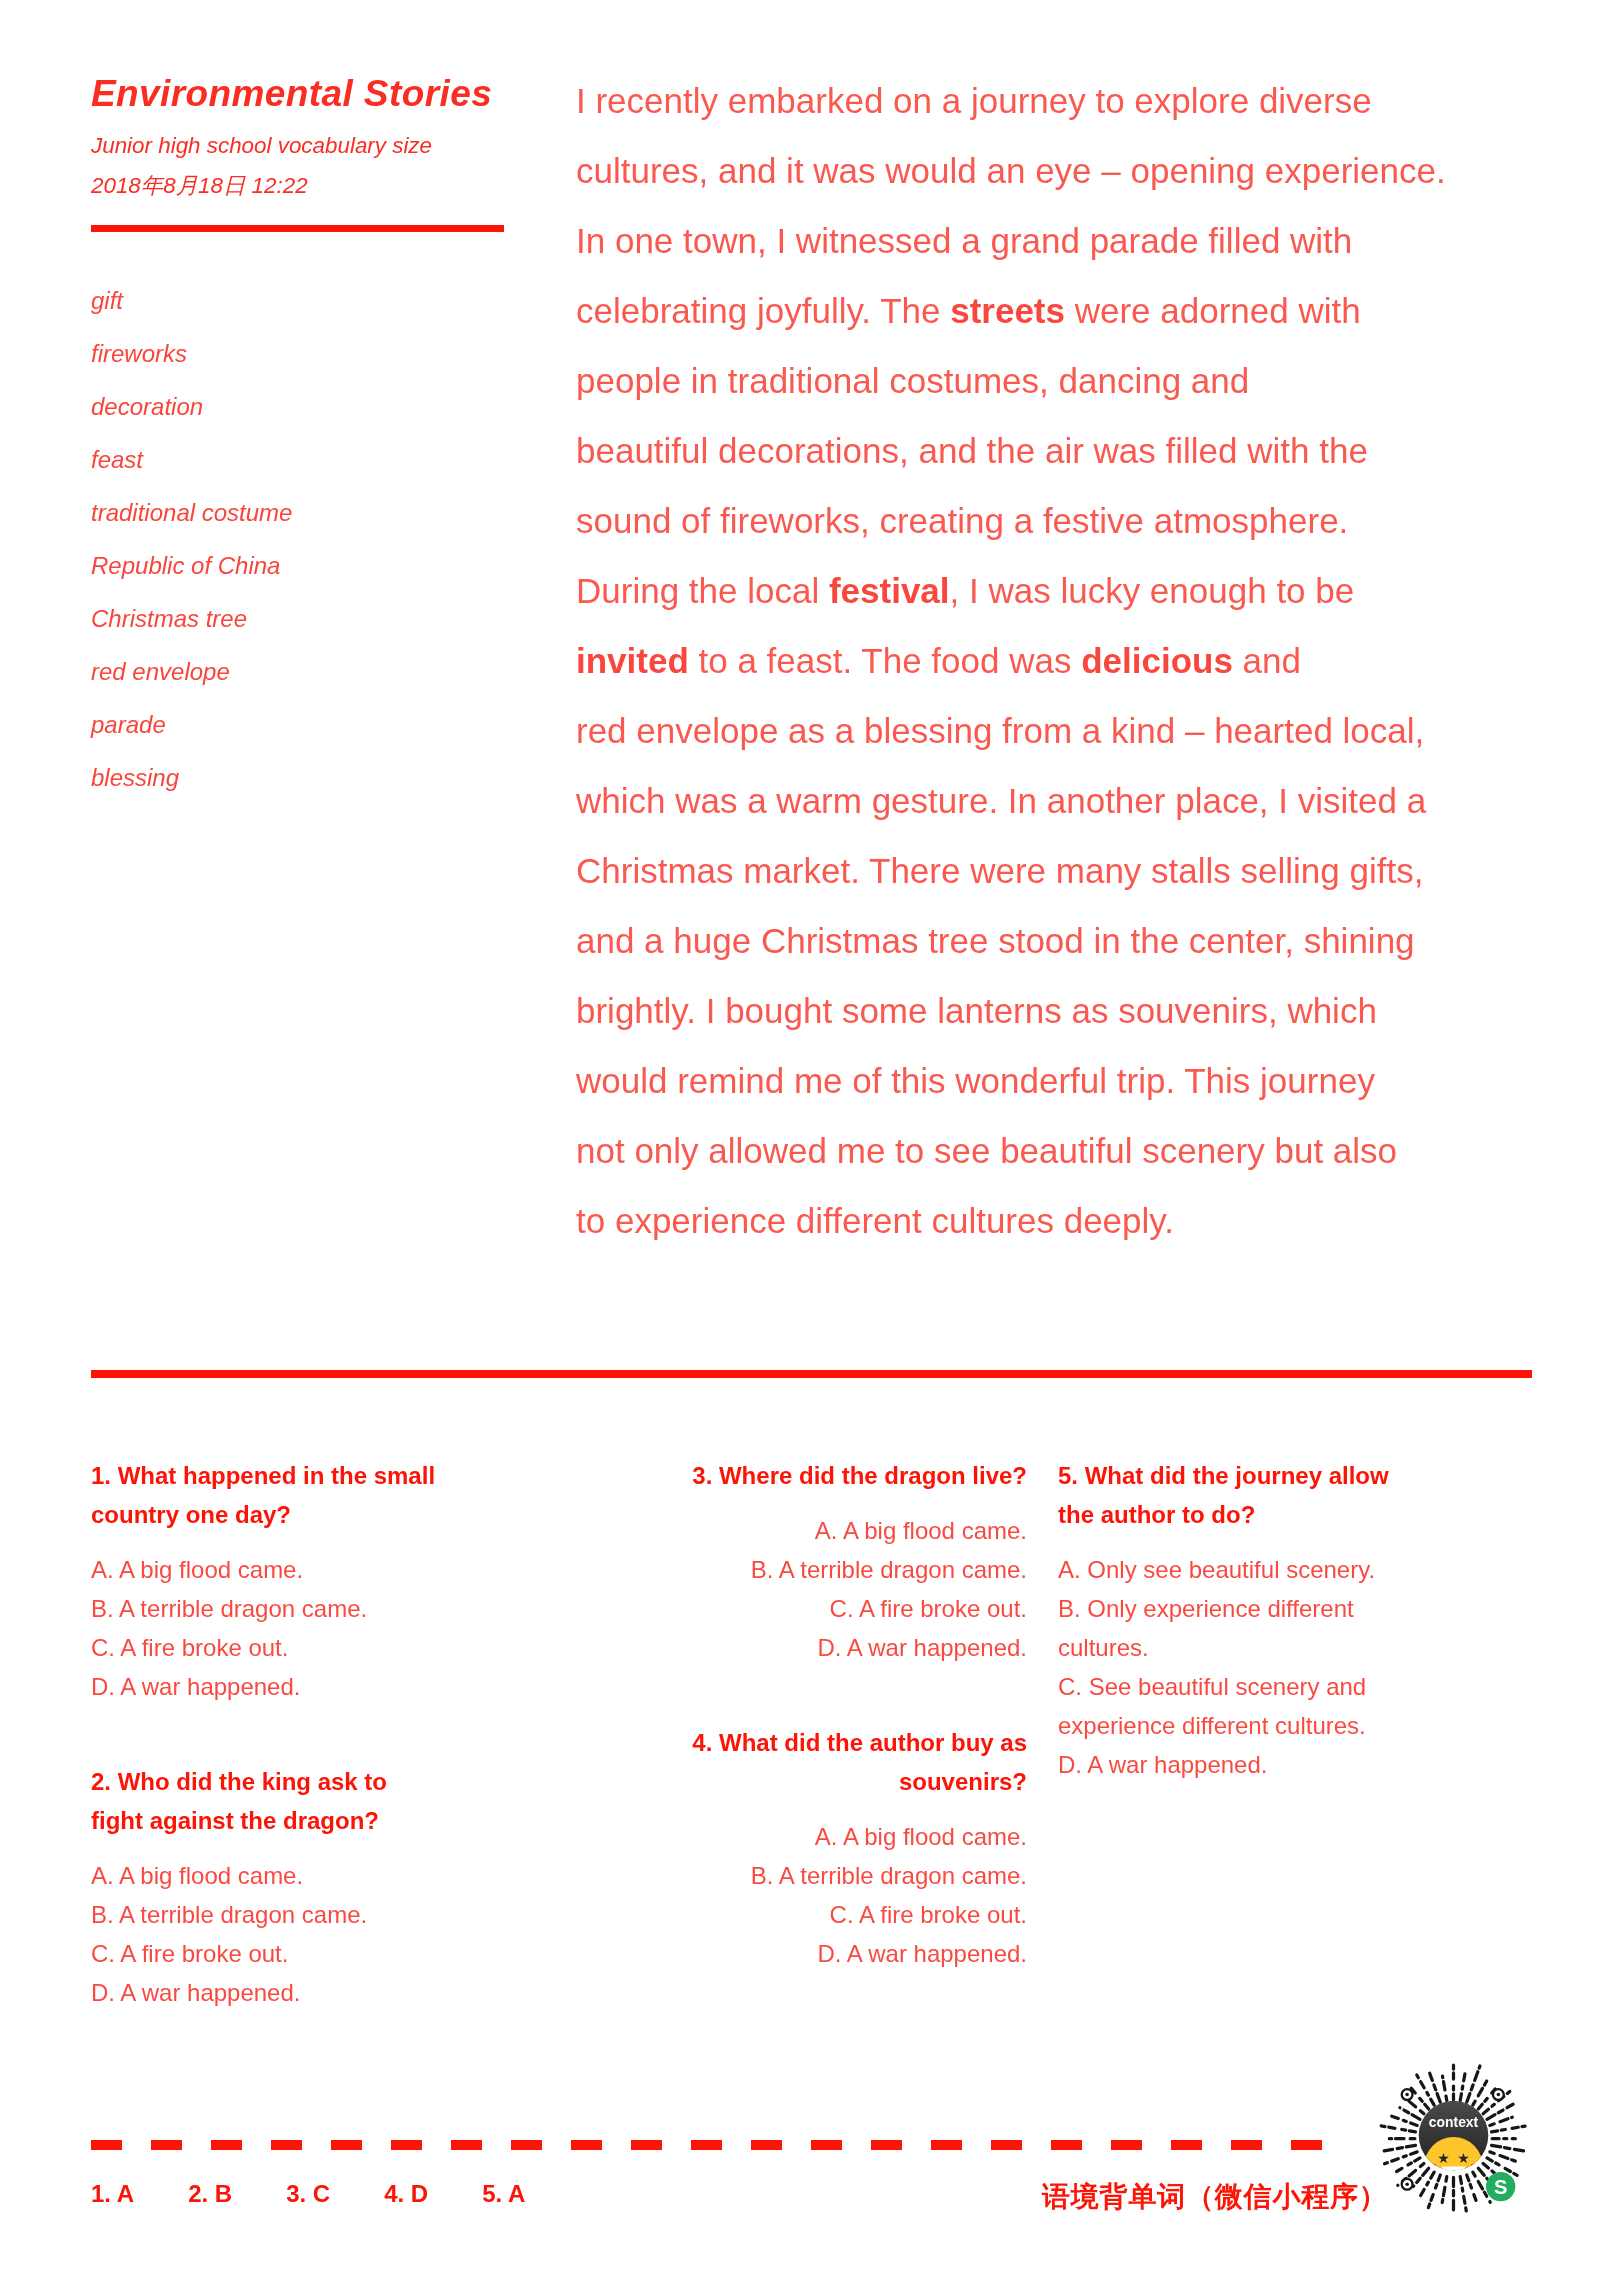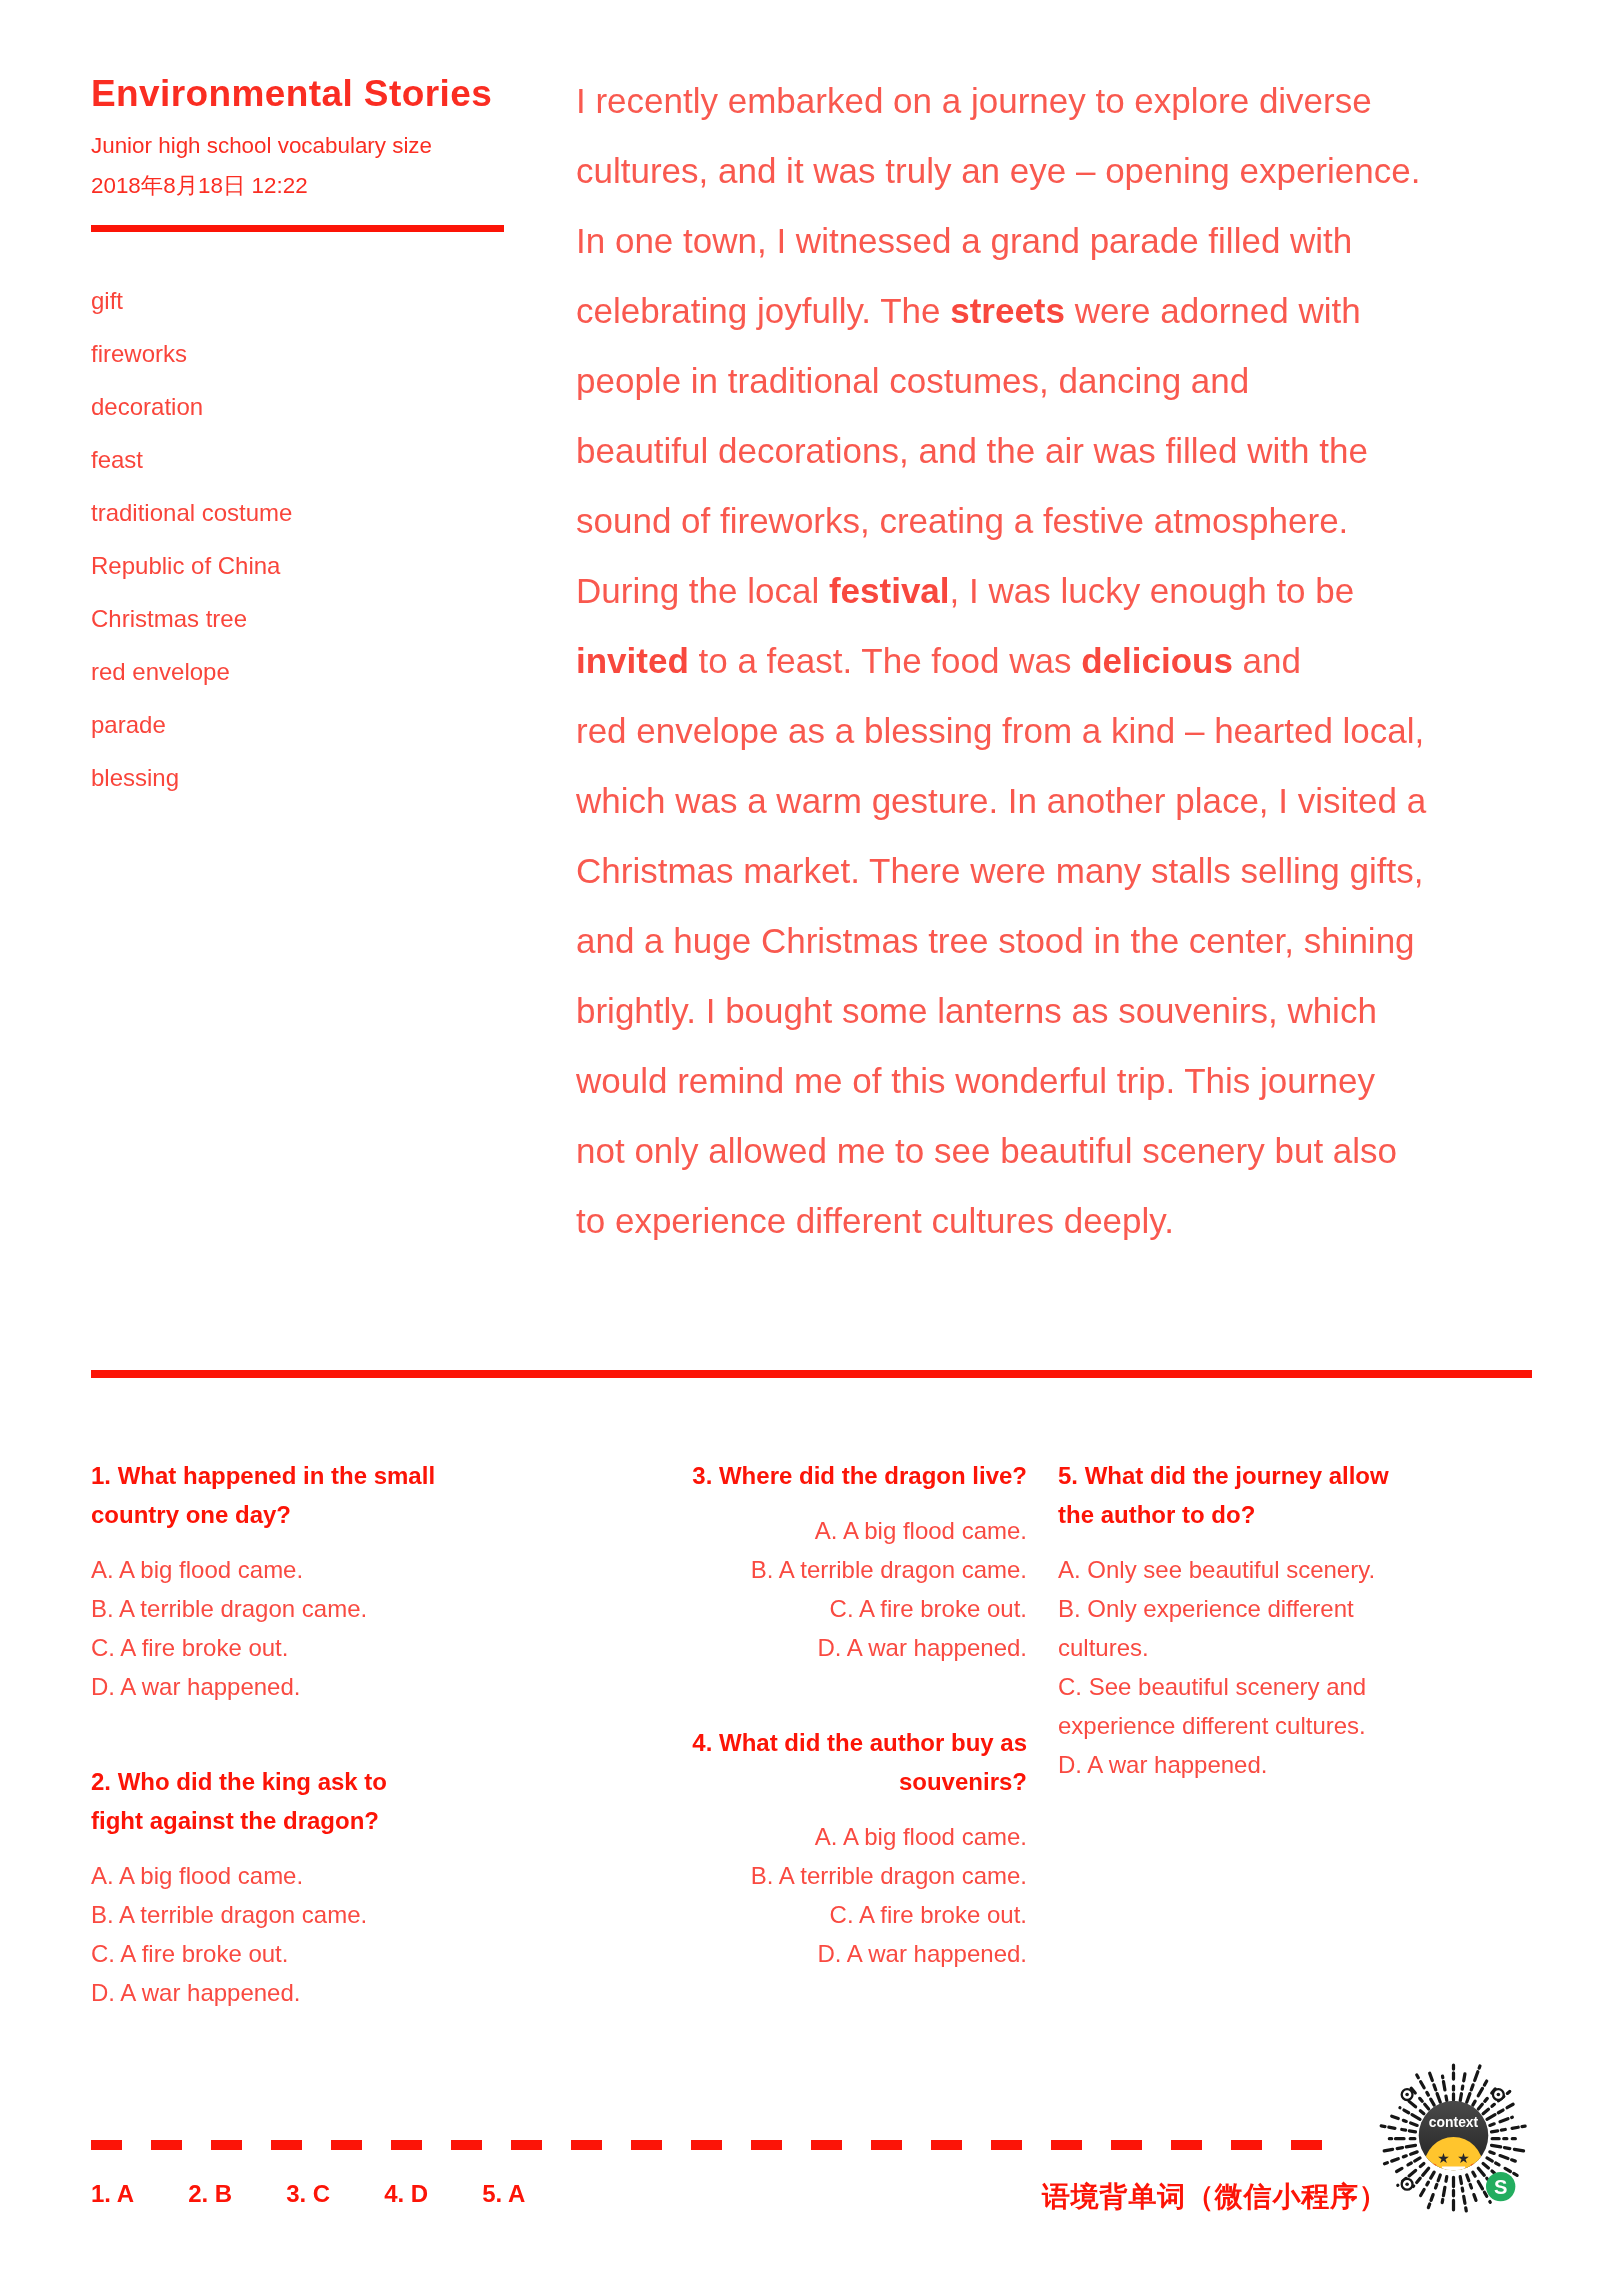--- a/index.html
+++ b/index.html
@@ -12,21 +12,21 @@
   }
   html,body{margin:0;padding:0;}
   body{
     width:1623px;height:2295px;background:#ffffff;position:relative;
     font-family:"Liberation Sans","DejaVu Sans",sans-serif;
     -webkit-font-smoothing:antialiased;
   }
   .page{position:absolute;inset:0;overflow:hidden;}
 
   
-  .side{position:absolute;left:91px;top:71px;width:433px;}
+  .side{position:absolute;left:91px;top:71px;width:433px;font-style:italic;}
   .title{font-size:37px;line-height:45px;font-weight:600;color:var(--title);margin:0;letter-spacing:0.4px;}
   .subtitle{margin-top:17px;font-size:22.4px;line-height:26px;color:var(--title);}
   .date{margin-top:14px;font-size:22.4px;line-height:26px;color:var(--title);}
   .side-rule{margin-top:26px;width:413px;height:7px;background:var(--strong);}
   .vocab{margin-top:42px;}
   .vocab-item{font-size:24px;line-height:53px;color:var(--vocab);}
 
   
   .passage{position:absolute;left:576px;top:66px;width:982px;}
   .pline{height:70px;line-height:70px;font-size:35px;color:var(--passage);white-space:nowrap;}
@@ -75,21 +75,21 @@
         <div class="vocab-item" data-name="vocab-item">Republic of China</div>
         <div class="vocab-item" data-name="vocab-item">Christmas tree</div>
         <div class="vocab-item" data-name="vocab-item">red envelope</div>
         <div class="vocab-item" data-name="vocab-item">parade</div>
         <div class="vocab-item" data-name="vocab-item">blessing</div>
       </div>
   </div>
 
   <div class="passage" data-name="passage">
       <div class="pline" data-name="passage-line"><span>I recently embarked on a journey to explore diverse</span></div>
-      <div class="pline" data-name="passage-line"><span>cultures, and it was truly an eye – opening experience.</span></div>
+      <div class="pline" data-name="passage-line"><span>cultures, and it was would an eye – opening experience.</span></div>
       <div class="pline" data-name="passage-line"><span>In one town, I witnessed a grand parade filled with</span></div>
       <div class="pline" data-name="passage-line"><span>celebrating joyfully. The </span><b>streets</b><span> were adorned with</span></div>
       <div class="pline" data-name="passage-line"><span>people in traditional costumes, dancing and</span></div>
       <div class="pline" data-name="passage-line"><span>beautiful decorations, and the air was filled with the</span></div>
       <div class="pline" data-name="passage-line"><span>sound of fireworks, creating a festive atmosphere.</span></div>
       <div class="pline" data-name="passage-line"><span>During the local </span><b>festival</b><span>, I was lucky enough to be</span></div>
       <div class="pline" data-name="passage-line"><b>invited</b><span> to a feast. The food was </span><b>delicious</b><span> and</span></div>
       <div class="pline" data-name="passage-line"><span>red envelope as a blessing from a kind – hearted local,</span></div>
       <div class="pline" data-name="passage-line"><span>which was a warm gesture. In another place, I visited a</span></div>
       <div class="pline" data-name="passage-line"><span>Christmas market. There were many stalls selling gifts,</span></div>

